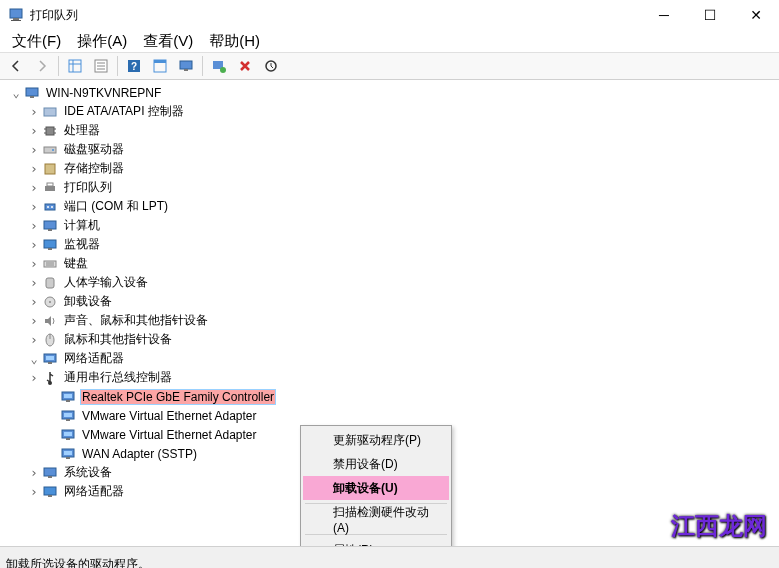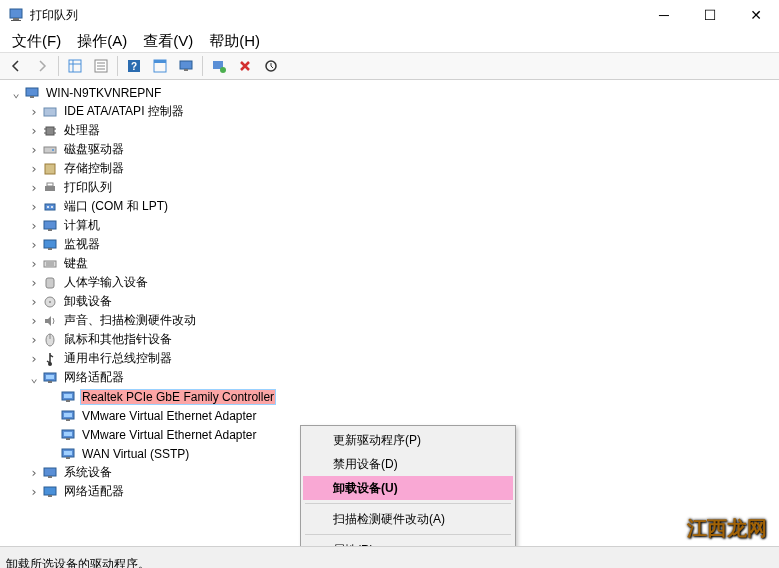--- a/index.html
+++ b/index.html
@@ -28,29 +28,29 @@
     .expander { width: 16px; text-align: center; font-size: 10px; color: #666; font-family: monospace; }
     .expander.open::before { content: "⌄"; font-size: 12px; }
     .expander.closed::before { content: "›"; font-size: 13px; }
     .node-icon { width: 16px; height: 16px; margin-right: 4px; display: inline-flex; align-items: center; justify-content: center; }
     .node-label { padding: 1px 2px; }
     .tree-node.selected .node-label { background: #fca5a5; border: 1px solid #99d1ff; padding: 0 1px; }
     .indent-0 { padding-left: 4px; }
     .indent-1 { padding-left: 22px; }
     .indent-2 { padding-left: 40px; }
     
-    .context-menu { position: absolute; left: 300px; top: 420px; width: 216px; background: #f0f0f0; border: 1px solid #a0a0a0; box-shadow: 2px 2px 4px rgba(0,0,0,0.2); z-index: 100; padding: 2px; }
+    .context-menu { position: absolute; left: 300px; top: 420px; width: 152px; background: #f0f0f0; border: 1px solid #a0a0a0; box-shadow: 2px 2px 4px rgba(0,0,0,0.2); z-index: 100; padding: 2px; }
     .context-menu .cm-item { height: 24px; display: flex; align-items: center; padding: 0 20px 0 30px; font-size: 12px; }
     .context-menu .cm-item.highlighted { background: #f9a8d4; font-weight: bold; }
     .context-menu .cm-sep { height: 1px; background: #d0d0d0; margin: 3px 2px; }
     .red-box { position: absolute; border: 3px solid #e00000; pointer-events: none; }
     
     .statusbar { height: 36px; border-top: 1px solid #d0d0d0; display: flex; align-items: center; padding: 0 6px; font-size: 12px; background: #f0f0f0; }
     
-    .watermark { position: absolute; right: 12px; bottom: 26px; font-size: 20px; font-weight: bold; color: #a16207; text-shadow: 0 0 3px #000, 1px 1px 2px #000; pointer-events: none; }
+    .watermark { position: absolute; right: 12px; bottom: 26px; font-size: 24px; font-weight: bold; color: #6d28d9; text-shadow: 0 0 3px #000, 1px 1px 2px #000; pointer-events: none; }
     
     
     svg { display: block; }
   </style>
 </head>
 <body>
 
 <div class="titlebar">
   <span class="app-icon">
     <svg width="16" height="16" viewBox="0 0 16 16">
@@ -267,53 +267,53 @@
           <span class="node-label">卸载设备</span>
         </div>
         <div class="tree-node indent-1">
           <span class="expander closed"></span>
           <span class="node-icon">
             <svg width="16" height="16" viewBox="0 0 16 16">
               <path d="M3 6 L6 6 L9 3 L9 13 L6 10 L3 10 Z" fill="#888"></path>
               <path d="M11 5 Q13 8 11 11" stroke="#888" fill="none"></path>
             </svg>
           </span>
-          <span class="node-label">声音、扫描检测硬件改动</span>
+          <span class="node-label">声音、鼠标和其他指针设备</span>
         </div>
         <div class="tree-node indent-1">
           <span class="expander closed"></span>
           <span class="node-icon">
             <svg width="16" height="16" viewBox="0 0 16 16">
               <ellipse cx="8" cy="8" rx="4" ry="6" fill="#ddd" stroke="#888"></ellipse>
               <line x1="8" y1="2" x2="8" y2="7" stroke="#888"></line>
             </svg>
           </span>
           <span class="node-label">鼠标和其他指针设备</span>
         </div>
         <div class="tree-node indent-1">
+          <span class="expander open"></span>
+          <span class="node-icon">
+            <svg width="16" height="16" viewBox="0 0 16 16">
+              <rect x="2" y="3" width="12" height="8" fill="#5a8fd6" stroke="#2b5c94"></rect>
+              <rect x="4" y="5" width="8" height="4" fill="#a0d0ff"></rect>
+              <rect x="6" y="11" width="4" height="2" fill="#777"></rect>
+            </svg>
+          </span>
+          <span class="node-label">网络适配器</span>
+        </div>
+        <div class="tree-node indent-1">
           <span class="expander closed"></span>
           <span class="node-icon">
             <svg width="16" height="16" viewBox="0 0 16 16">
               <path d="M8 2 L8 12 M8 12 L5 10 M8 4 L11 6" stroke="#333" stroke-width="1.5" fill="none"></path>
               <circle cx="8" cy="13" r="2" fill="#333"></circle>
             </svg>
           </span>
           <span class="node-label">通用串行总线控制器</span>
         </div>
-        <div class="tree-node indent-1">
-          <span class="expander open"></span>
-          <span class="node-icon">
-            <svg width="16" height="16" viewBox="0 0 16 16">
-              <rect x="2" y="3" width="12" height="8" fill="#5a8fd6" stroke="#2b5c94"></rect>
-              <rect x="4" y="5" width="8" height="4" fill="#a0d0ff"></rect>
-              <rect x="6" y="11" width="4" height="2" fill="#777"></rect>
-            </svg>
-          </span>
-          <span class="node-label">网络适配器</span>
-        </div>
         <div class="tree-node indent-2 selected">
           <span class="expander"></span>
           <span class="node-icon">
             <svg width="16" height="16" viewBox="0 0 16 16">
               <rect x="2" y="3" width="12" height="8" fill="#5a8fd6" stroke="#2b5c94"></rect>
               <rect x="4" y="5" width="8" height="4" fill="#a0d0ff"></rect>
               <rect x="6" y="11" width="4" height="2" fill="#777"></rect>
             </svg>
           </span>
           <span class="node-label">Realtek PCIe GbE Family Controller</span>
@@ -342,21 +342,21 @@
         </div>
         <div class="tree-node indent-2">
           <span class="expander"></span>
           <span class="node-icon">
             <svg width="16" height="16" viewBox="0 0 16 16">
               <rect x="2" y="3" width="12" height="8" fill="#5a8fd6" stroke="#2b5c94"></rect>
               <rect x="4" y="5" width="8" height="4" fill="#a0d0ff"></rect>
               <rect x="6" y="11" width="4" height="2" fill="#777"></rect>
             </svg>
           </span>
-          <span class="node-label">WAN Virtual (SSTP)</span>
+          <span class="node-label">WAN Adapter (SSTP)</span>
         </div>
         <div class="tree-node indent-1">
           <span class="expander closed"></span>
           <span class="node-icon">
             <svg width="16" height="16" viewBox="0 0 16 16">
               <rect x="2" y="3" width="12" height="8" fill="#5a8fd6" stroke="#2b5c94"></rect>
               <rect x="6" y="11" width="4" height="2" fill="#777"></rect>
             </svg>
           </span>
           <span class="node-label">系统设备</span>

